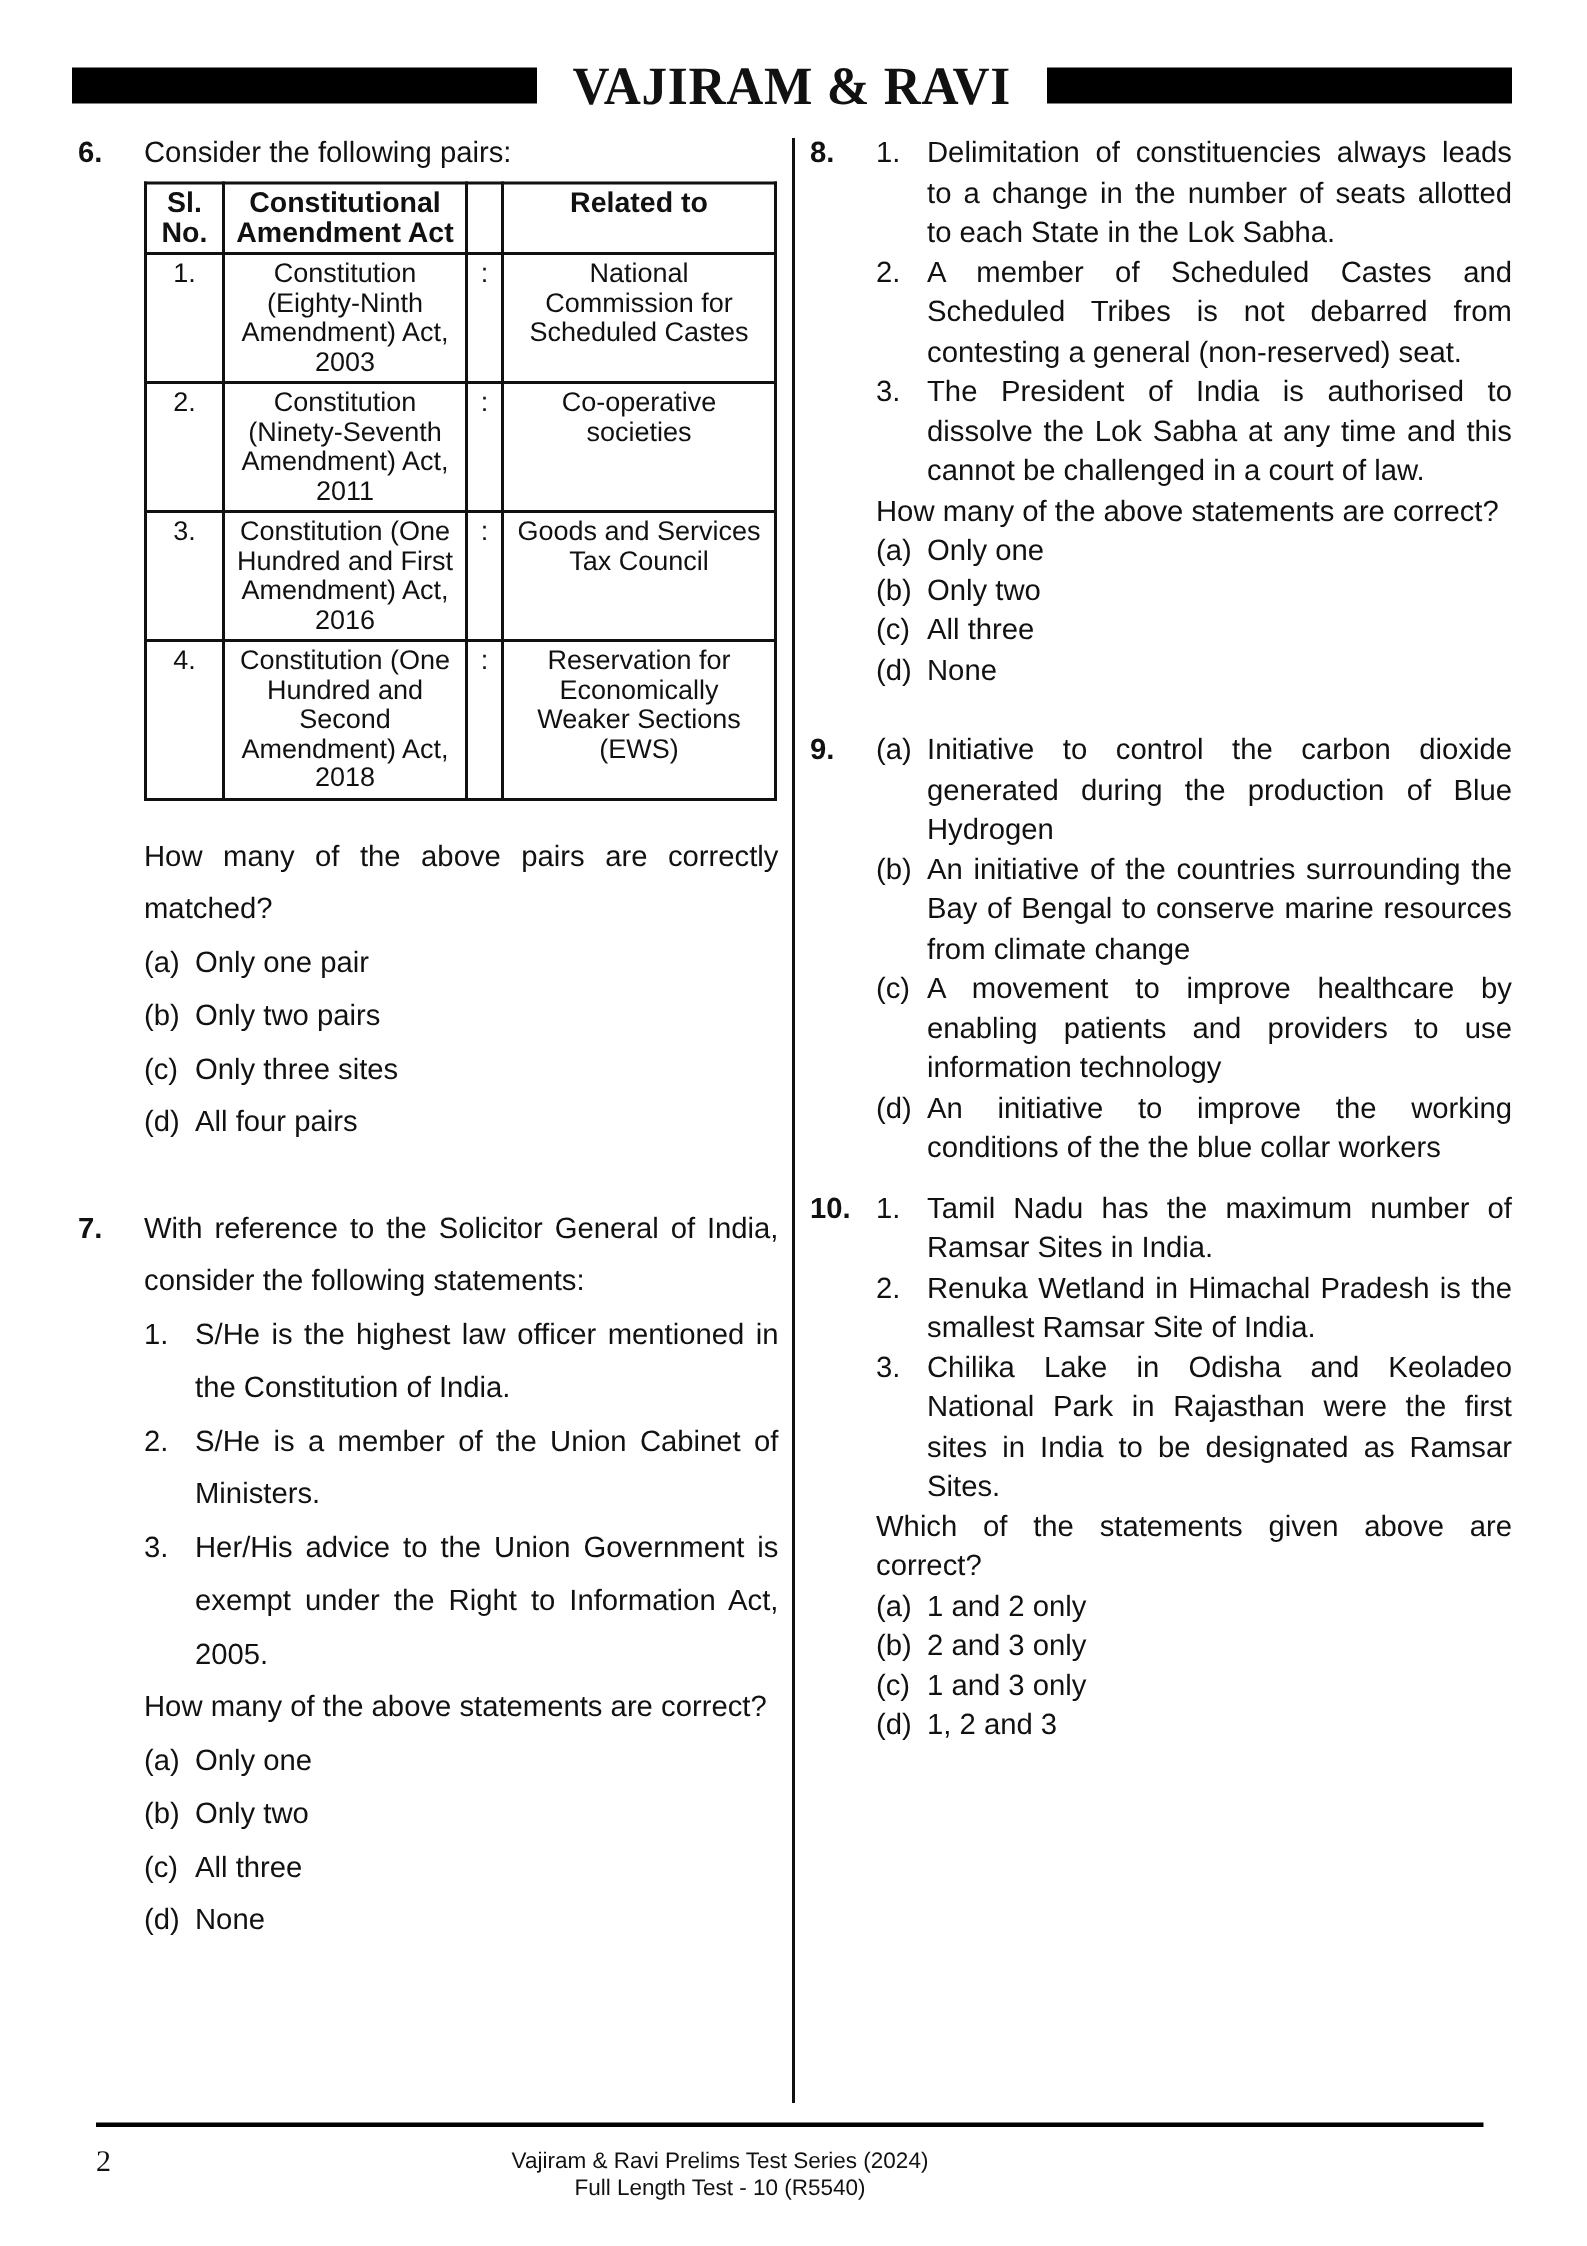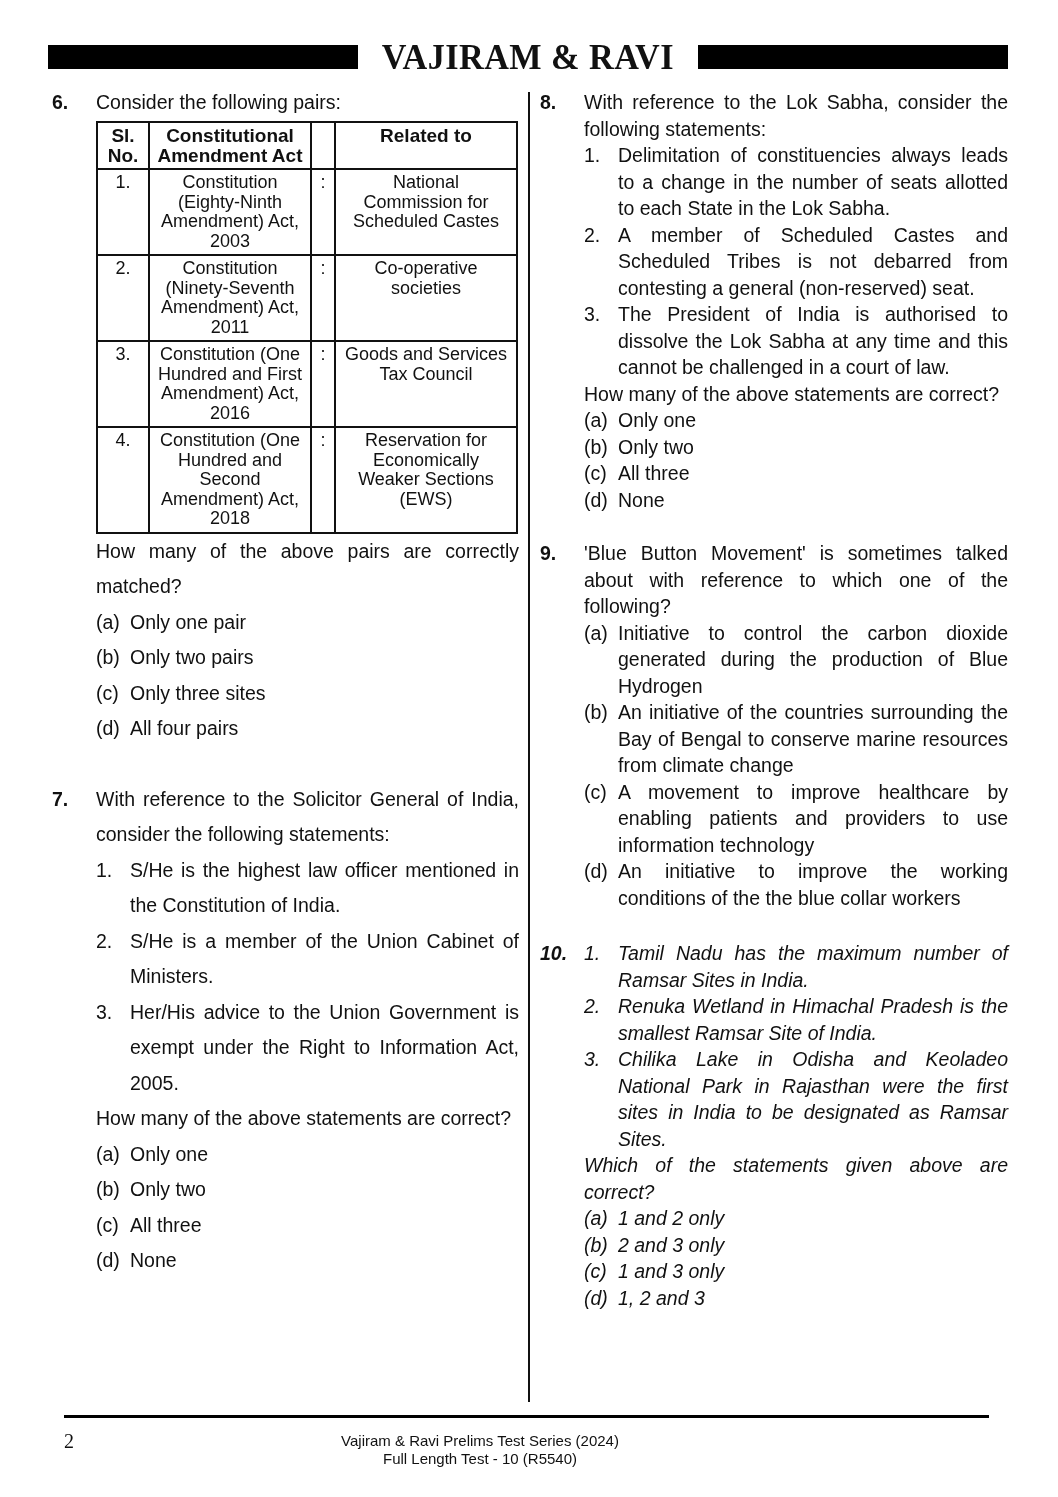--- a/index.html
+++ b/index.html
@@ -70,21 +70,21 @@
           <td>Goods and Services Tax Council</td>
         </tr>
         <tr>
           <td>4.</td>
           <td>Constitution (One Hundred and Second Amendment) Act, 2018</td>
           <td>:</td>
           <td>Reservation for Economically Weaker Sections (EWS)</td>
         </tr>
       </tbody>
         </table>
-      <div style="line-height:35.5px; margin-top:0;">
+      <div style="line-height:35.5px; margin-top:20px;">
         <div style="text-align:justify;">How many of the above pairs are correctly matched?</div>
         <div class="opt">
             <span class="on">(a)</span>
             <span>Only one pair</span>
           </div>
         <div class="opt">
             <span class="on">(b)</span>
             <span>Only two pairs</span>
           </div>
         <div class="opt">
@@ -133,21 +133,20 @@
           <span>None</span>
         </div>
     </div>
   </div>
 </div>
 
 <div class="col right" style="left:540px; top:89px; width:468px;">
   <div class="q">
     <div class="qnum">8.</div>
     <div class="qbody">
-      <div>With reference to the Lok Sabha, consider the following statements:</div>
       <div class="stmt">
           <span class="sn">1.</span>
           <span class="st">Delimitation of constituencies always leads to a change in the number of seats allotted to each State in the Lok Sabha.</span>
         </div>
       <div class="stmt">
           <span class="sn">2.</span>
           <span class="st">A member of Scheduled Castes and Scheduled Tribes is not debarred from contesting a general (non-reserved) seat.</span>
         </div>
       <div class="stmt">
           <span class="sn">3.</span>
@@ -169,41 +168,40 @@
       <div class="opt">
           <span class="on">(d)</span>
           <span>None</span>
         </div>
     </div>
   </div>
 
   <div class="q" style="margin-top:27px;">
     <div class="qnum">9.</div>
     <div class="qbody">
-      <div>'Blue Button Movement' is sometimes talked about with reference to which one of the following?</div>
       <div class="opt">
           <span class="on">(a)</span>
           <span class="st">Initiative to control the carbon dioxide generated during the production of Blue Hydrogen</span>
         </div>
       <div class="opt">
           <span class="on">(b)</span>
           <span class="st">An initiative of the countries surrounding the Bay of Bengal to conserve marine resources from climate change</span>
         </div>
       <div class="opt">
           <span class="on">(c)</span>
           <span class="st">A movement to improve healthcare by enabling patients and providers to use information technology</span>
         </div>
       <div class="opt">
           <span class="on">(d)</span>
           <span class="st">An initiative to improve the working conditions of the the blue collar workers</span>
         </div>
     </div>
   </div>
 
-  <div class="q" style="margin-top:29px;font-style:italic;">
+  <div class="q" style="margin-top:14px;">
     <div class="qnum">10.</div>
     <div class="qbody">
       <div class="stmt">
           <span class="sn">1.</span>
           <span class="st">Tamil Nadu has the maximum number of Ramsar Sites in India.</span>
         </div>
       <div class="stmt">
           <span class="sn">2.</span>
           <span class="st">Renuka Wetland in Himachal Pradesh is the smallest Ramsar Site of India.</span>
         </div>

